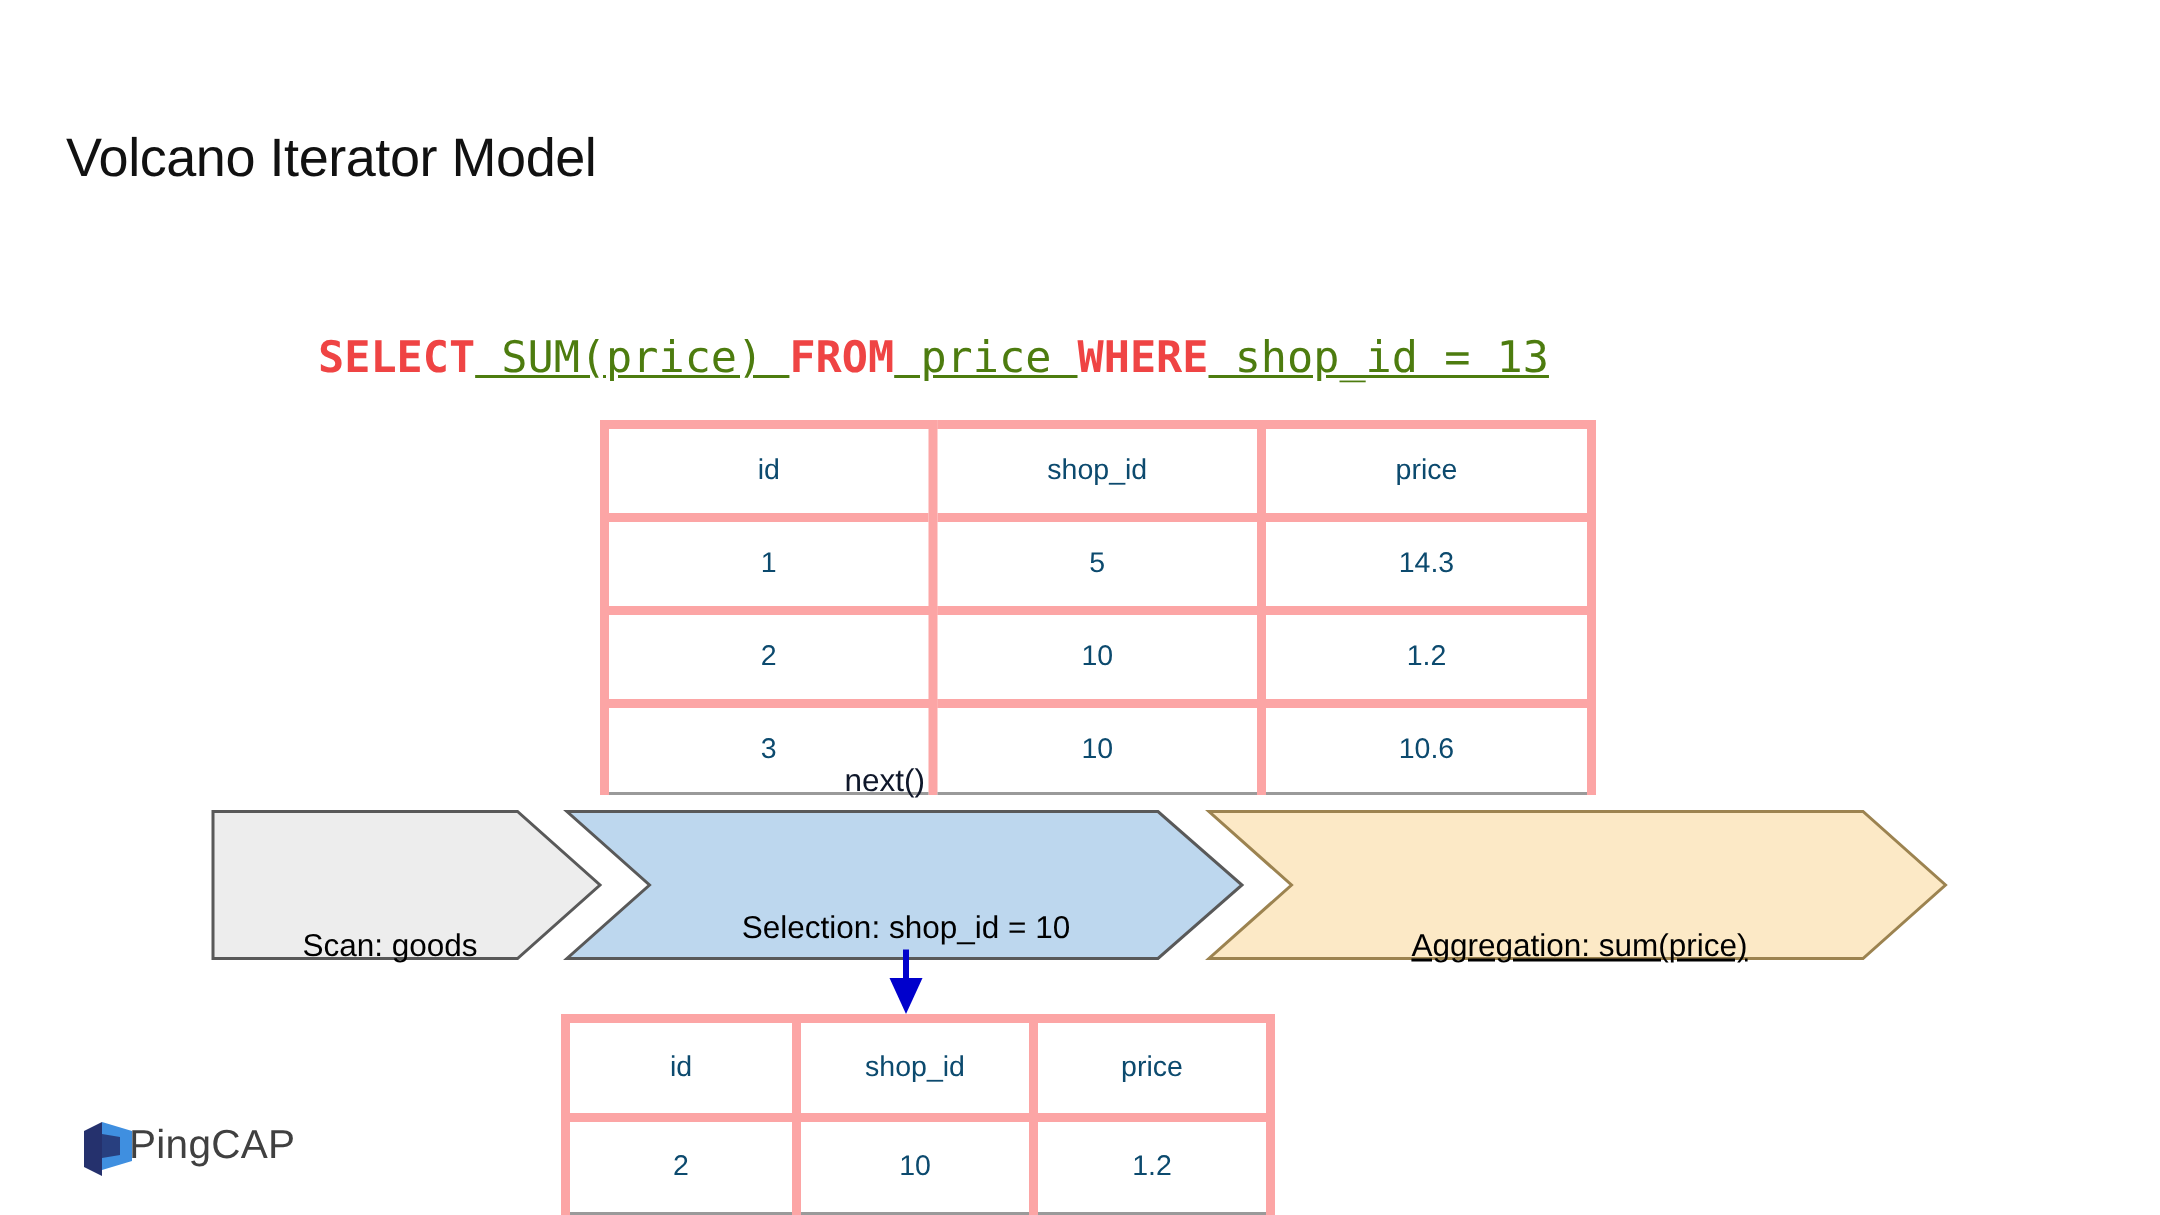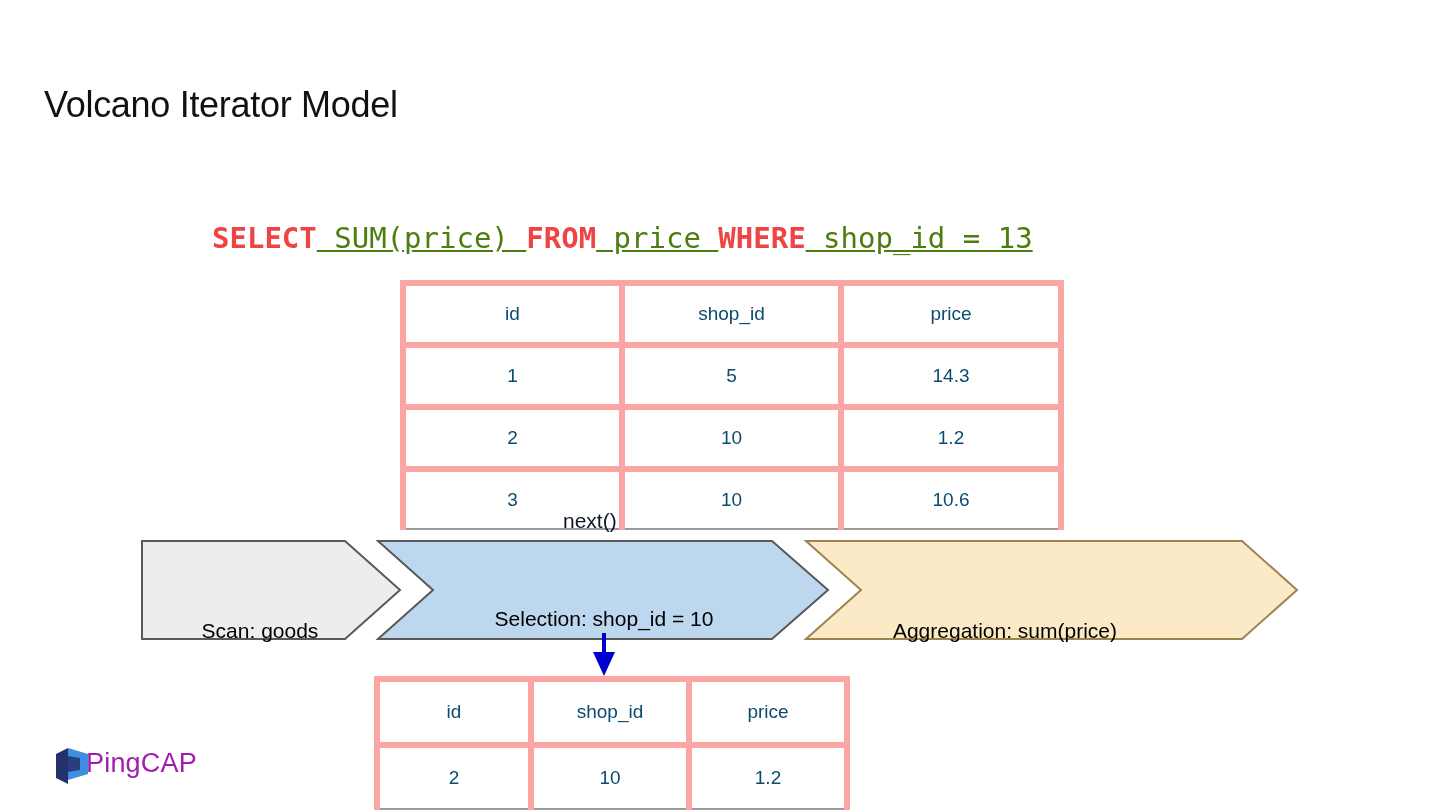--- a/index.html
+++ b/index.html
@@ -110,37 +110,37 @@
   .chev-label {
     position: absolute;
     font-size: 21px;
     color: #000000;
     white-space: nowrap;
     text-align: center;
     margin-top: 40px;
   }
   #label-scan      { left: 152px; top: 579px; width: 216px; }
   #label-selection { left: 392px; top: 567px; width: 424px; }
-  #label-aggregation { left: 772px; top: 579px; width: 466px; }
+  #label-aggregation { left: 820px; top: 579px; width: 466px; text-decoration: underline; }
 
   
   #logo {
     position: absolute;
     left: 50px;
     top: 744px;
     width: 140px;
     height: 44px;
   }
   #logo-word {
     position: absolute;
     left: 86px;
     top: 748px;
     font-size: 27px;
     letter-spacing: 0.2px;
-    color: #a21caf;
+    color: #404040;
     font-family: "Liberation Sans", sans-serif;
     white-space: nowrap;
   }
 </style>
 </head>
 <body>
 
 <div id="slide-title">Volcano Iterator Model</div>
 
 <div id="sql-line"><span class="kw">SELECT</span><span class="pl"> SUM(price) </span><span class="kw">FROM</span><span class="pl"> price </span><span class="kw">WHERE</span><span class="pl"> shop_id = 13</span></div>

